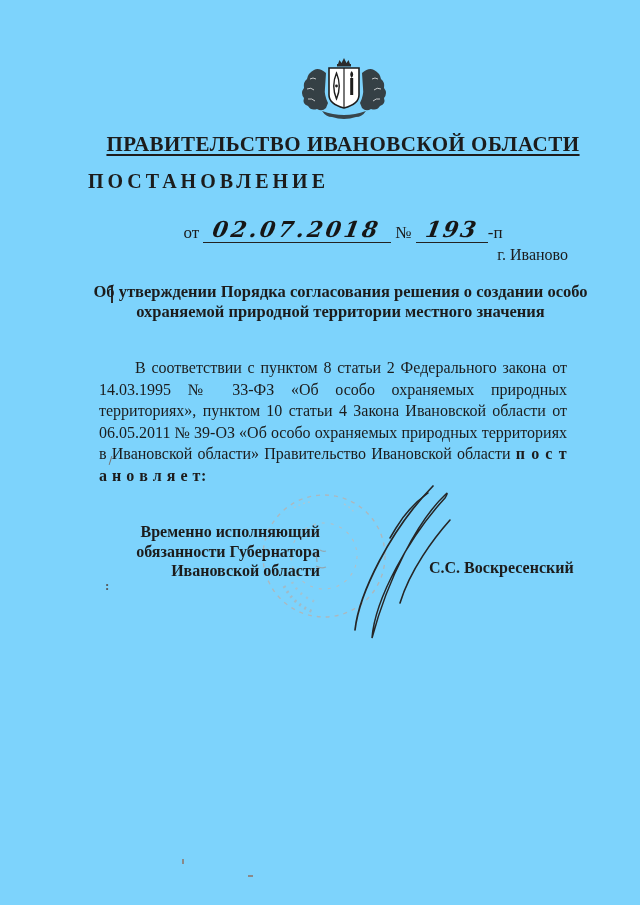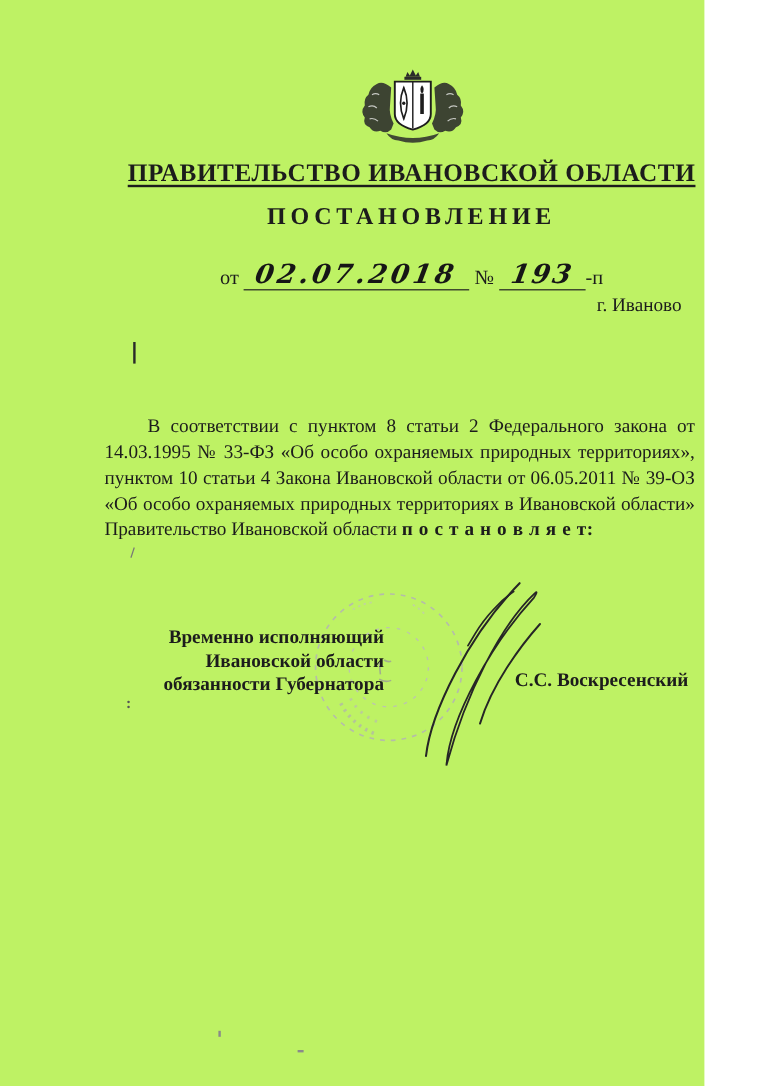--- a/index.html
+++ b/index.html
@@ -1,28 +1,28 @@
 <!DOCTYPE html>
 <html><head>
 <meta charset="utf-8">
 <style>
   html,body{margin:0;padding:0;background:#ffffff;}
   .page{
-    position:relative;width:587px;height:905px;background:#bef264;
+    position:relative;width:640px;height:905px;background:#7dd3fc;
     font-family:"Liberation Serif","DejaVu Serif",serif;color:#1c1c1c;
     overflow:hidden;
   }
   .emblem{position:absolute;left:296px;top:54px;width:96px;height:68px;}
   .authority{
     position:absolute;left:88px;top:132px;width:510px;text-align:center;
     font-weight:bold;font-size:21px;letter-spacing:0.5px;
     text-decoration:underline;text-underline-offset:3px;
   }
   .doctype{
-    position:absolute;left:88px;top:170px;width:510px;text-align:center;
+    position:absolute;left:88px;top:170px;width:510px;text-align:left;
     font-weight:bold;font-size:20px;letter-spacing:4px;
   }
   .dateline{
     position:absolute;left:88px;top:215px;width:510px;text-align:center;
     font-size:17px;white-space:nowrap;
   }
   .uline{
     display:inline-block;border-bottom:1.6px solid #222;
     padding:0 10px;line-height:24px;vertical-align:bottom;
   }
@@ -38,21 +38,21 @@
   }
   .subject{
     position:absolute;left:88px;top:282px;width:505px;text-align:center;
     font-weight:bold;font-size:16.5px;line-height:20px;
   }
   .artifact-bar{position:absolute;left:111px;top:285px;width:1.5px;height:18px;background:#2a2a2a;}
   .bodytext{
     position:absolute;left:83px;top:341px;width:500px;
     font-size:16px;line-height:21.5px;text-align:justify;
   }
-  .bodytext p{margin:4px;text-indent:36px;}
+  .bodytext p{margin:16px;text-indent:36px;}
   .bodytext b{letter-spacing:0.5px;}
   .sig-position{
     position:absolute;left:100px;top:522px;width:220px;
     font-weight:bold;font-size:16px;line-height:19.5px;text-align:right;
   }
   .sig-name{
     position:absolute;left:429px;top:559px;width:160px;
     font-weight:bold;font-size:16px;
   }
   .stamp{position:absolute;left:258px;top:490px;width:132px;height:132px;opacity:0.85;}
@@ -94,20 +94,24 @@
 
   <div class="dateline">
     <span>от</span>
     <span class="uline"><span class="hand">02.07.2018</span></span>
     <span>№</span>
     <span class="uline"><span class="hand num">193</span></span><span>-п</span>
   </div>
   <div class="place">г. Иваново</div>
 
   <div class="artifact-bar"></div>
+  <div class="subject">
+    <div>Об утверждении Порядка согласования решения о создании особо</div>
+    <div>охраняемой природной территории местного значения</div>
+  </div>
 
   <div class="bodytext">
     <p><span>В соответствии с пунктом 8 статьи 2 Федерального закона от 14.03.1995 № 33-ФЗ «Об особо охраняемых природных территориях», пунктом 10 статьи 4 Закона Ивановской области от 06.05.2011 № 39-ОЗ «Об особо охраняемых природных территориях в Ивановской области» Правительство Ивановской области</span> <b>п о с т а н о в л я е т:</b></p>
   </div>
 
   <div class="speck-slash"></div>
 
   <svg class="stamp" viewBox="0 0 132 132" xmlns="http://www.w3.org/2000/svg">
     <circle cx="66" cy="66" r="61" fill="none" stroke="#b4b4b4" stroke-width="1.4" stroke-dasharray="4 5"></circle>
     <circle cx="66" cy="66" r="33" fill="none" stroke="#bcbcbc" stroke-width="1.1" stroke-dasharray="3 6"></circle>
@@ -119,22 +123,22 @@
 
   <svg class="signature-ink" viewBox="0 0 134 198" xmlns="http://www.w3.org/2000/svg">
     <path d="M27,162 C31,126 62,62 105,18" fill="none" stroke="#262626" stroke-width="1.7" stroke-linecap="round"></path>
     <path d="M44,170 C47,130 82,68 117,30 C119,27 120,24 118,26 C90,52 60,110 44,170 Z" fill="none" stroke="#262626" stroke-width="1.5" stroke-linecap="round"></path>
     <path d="M72,135 C82,102 106,70 122,52" fill="none" stroke="#262626" stroke-width="1.6" stroke-linecap="round"></path>
     <path d="M62,70 L68,60 C77,45 90,32 100,25" fill="none" stroke="#262626" stroke-width="1.5" stroke-linecap="round"></path>
   </svg>
 
   <div class="sig-position">
     <div>Временно исполняющий</div>
+    <div>обязанности Губернатора</div>
     <div>Ивановской области</div>
-    <div>обязанности Губернатора</div>
   </div>
   <div class="sig-name">С.С. Воскресенский</div>
 
   <div class="speck-colon">:</div>
   <div class="speck" style="left:182px;top:859px;width:2px;height:5px;"></div>
   <div class="speck" style="left:248px;top:875px;width:5px;height:2px;"></div>
 
 </div>
 
 </body></html>

